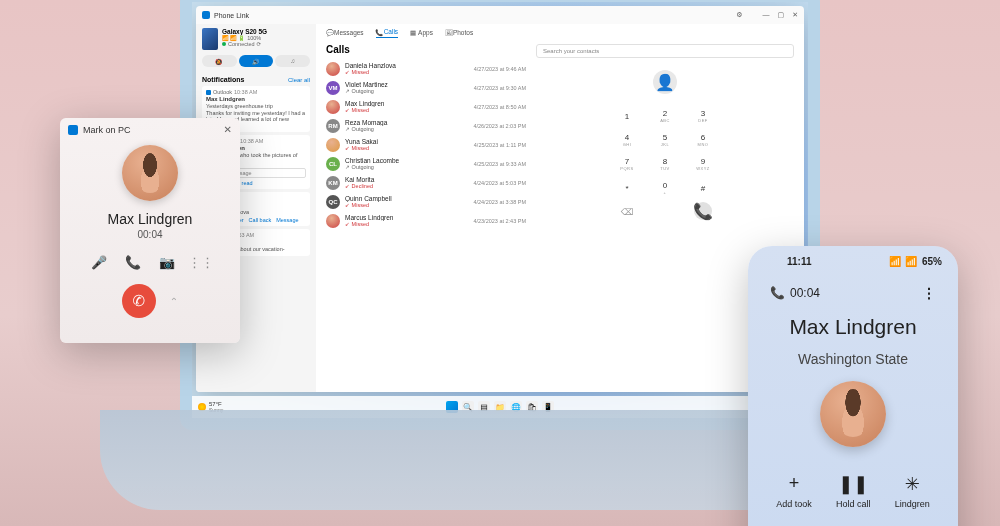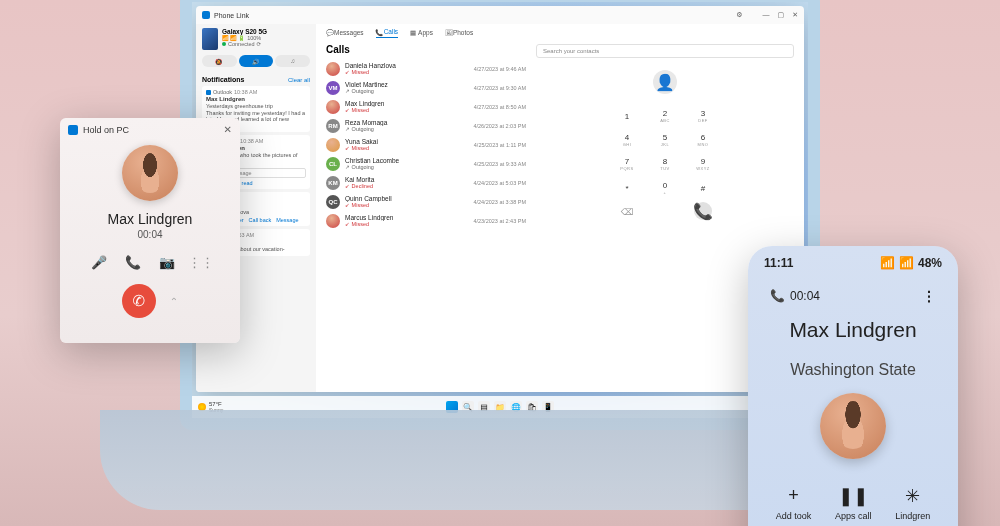--- a/index.html
+++ b/index.html
@@ -97,27 +97,27 @@
   .cw-name { font-size: 14px; font-weight: 400; color: #222; margin-top: 10px; }
   .cw-timer { font-size: 10px; color: #555; margin-top: 2px; }
   .cw-controls { display: flex; gap: 18px; margin-top: 14px; color: #888; font-size: 13px; }
   .cw-controls .cbtn { width: 16px; height: 16px; display: flex; align-items: center; justify-content: center; }
   .cw-end-row { display: flex; align-items: center; gap: 14px; margin-top: 14px; margin-bottom: 10px; }
   .cw-end { width: 34px; height: 34px; border-radius: 50%; background: #e74c3c; display: flex; align-items: center; justify-content: center; color: #fff; font-size: 15px; }
   .cw-exp { color: #aaa; font-size: 10px; }
 
   
   .phone { position: absolute; right: 42px; top: 246px; width: 210px; height: 400px; background: linear-gradient(180deg, #d5e0f2, #c8d8f0); border-radius: 24px 24px 0 0; box-shadow: 0 12px 40px rgba(0,0,0,0.25); padding: 10px 16px 0; }
-  .ph-status { display: flex; justify-content: space-between; font-size: 12px; color: #222; font-weight: 600; }
+  .ph-status { display: flex; justify-content: space-between; font-size: 10px; color: #222; font-weight: 600; margin-left: 23px; }
   .ph-status .right { display: flex; gap: 4px; align-items: center; }
   .ph-row2 { display: flex; justify-content: space-between; align-items: center; margin-top: 18px; padding: 0 6px; }
   .ph-row2 .timer { font-size: 12px; color: #222; display: flex; align-items: center; gap: 5px; }
   .ph-row2 .dots { font-size: 14px; color: #222; font-weight: 700; }
   .ph-name { text-align: center; font-size: 21px; color: #222; margin-top: 14px; }
-  .ph-loc { text-align: center; font-size: 16px; color: #444; margin-top: 19px; }
+  .ph-loc { text-align: center; font-size: 14px; color: #444; margin-top: 12px; }
   .ph-avatar { width: 66px; height: 66px; border-radius: 50%; margin: 14px auto 0; background: radial-gradient(circle at 40% 30%, #e8b090, #c8805a); box-shadow: 0 4px 12px rgba(0,0,0,0.2); position: relative; overflow: hidden; }
   .ph-avatar::after { content:""; position:absolute; left:14px; top:8px; width:38px; height:48px; background: radial-gradient(ellipse at 50% 28%, #5a3a28 0%, #5a3a28 28%, transparent 29%), radial-gradient(ellipse at 50% 70%, #e8b090 0%, #e8b090 40%, transparent 41%); border-radius: 50%; }
   .ph-actions { display: flex; justify-content: space-around; margin-top: 26px; }
   .ph-action { display: flex; flex-direction: column; align-items: center; gap: 4px; font-size: 9px; color: #222; }
   .ph-action .glyph { font-size: 18px; height: 22px; }
 </style>
 </head>
 <body>
 
 <div class="laptop">
@@ -330,21 +330,21 @@
         <div class="ti ti-g">📱</div>
       </div>
     </div>
   </div>
   <div class="laptop-base"></div>
 </div>
 
 <div class="call-window">
   <div class="cw-title">
     <span class="icon"></span>
-    <span>Hold on PC</span>
+    <span>Mark on PC</span>
     <span class="x">✕</span>
   </div>
   <div class="cw-body">
     <div class="cw-avatar"></div>
     <div class="cw-name">Max Lindgren</div>
     <div class="cw-timer">00:04</div>
     <div class="cw-controls">
       <div class="cbtn">🎤</div>
       <div class="cbtn">📞</div>
       <div class="cbtn">📷</div>
@@ -356,40 +356,40 @@
     </div>
   </div>
 </div>
 
 <div class="phone">
   <div class="ph-status">
     <span>11:11</span>
     <span class="right">
       <span>📶</span>
       <span>📶</span>
-      <span>48%</span>
+      <span>65%</span>
     </span>
   </div>
   <div class="ph-row2">
     <span class="timer">
         <span>📞</span>
         <span>00:04</span>
       </span>
     <span class="dots">⋮</span>
   </div>
   <div class="ph-name">Max Lindgren</div>
   <div class="ph-loc">Washington State</div>
   <div class="ph-avatar"></div>
   <div class="ph-actions" id="ph-actions">
       <div class="ph-action">
      <div class="glyph">+</div>
      <div>Add took</div>
    </div>
       <div class="ph-action">
      <div class="glyph">❚❚</div>
-     <div>Apps call</div>
+     <div>Hold call</div>
    </div>
       <div class="ph-action">
      <div class="glyph">✳</div>
      <div>Lindgren</div>
    </div>
     </div>
 </div>
 
 </body></html>

